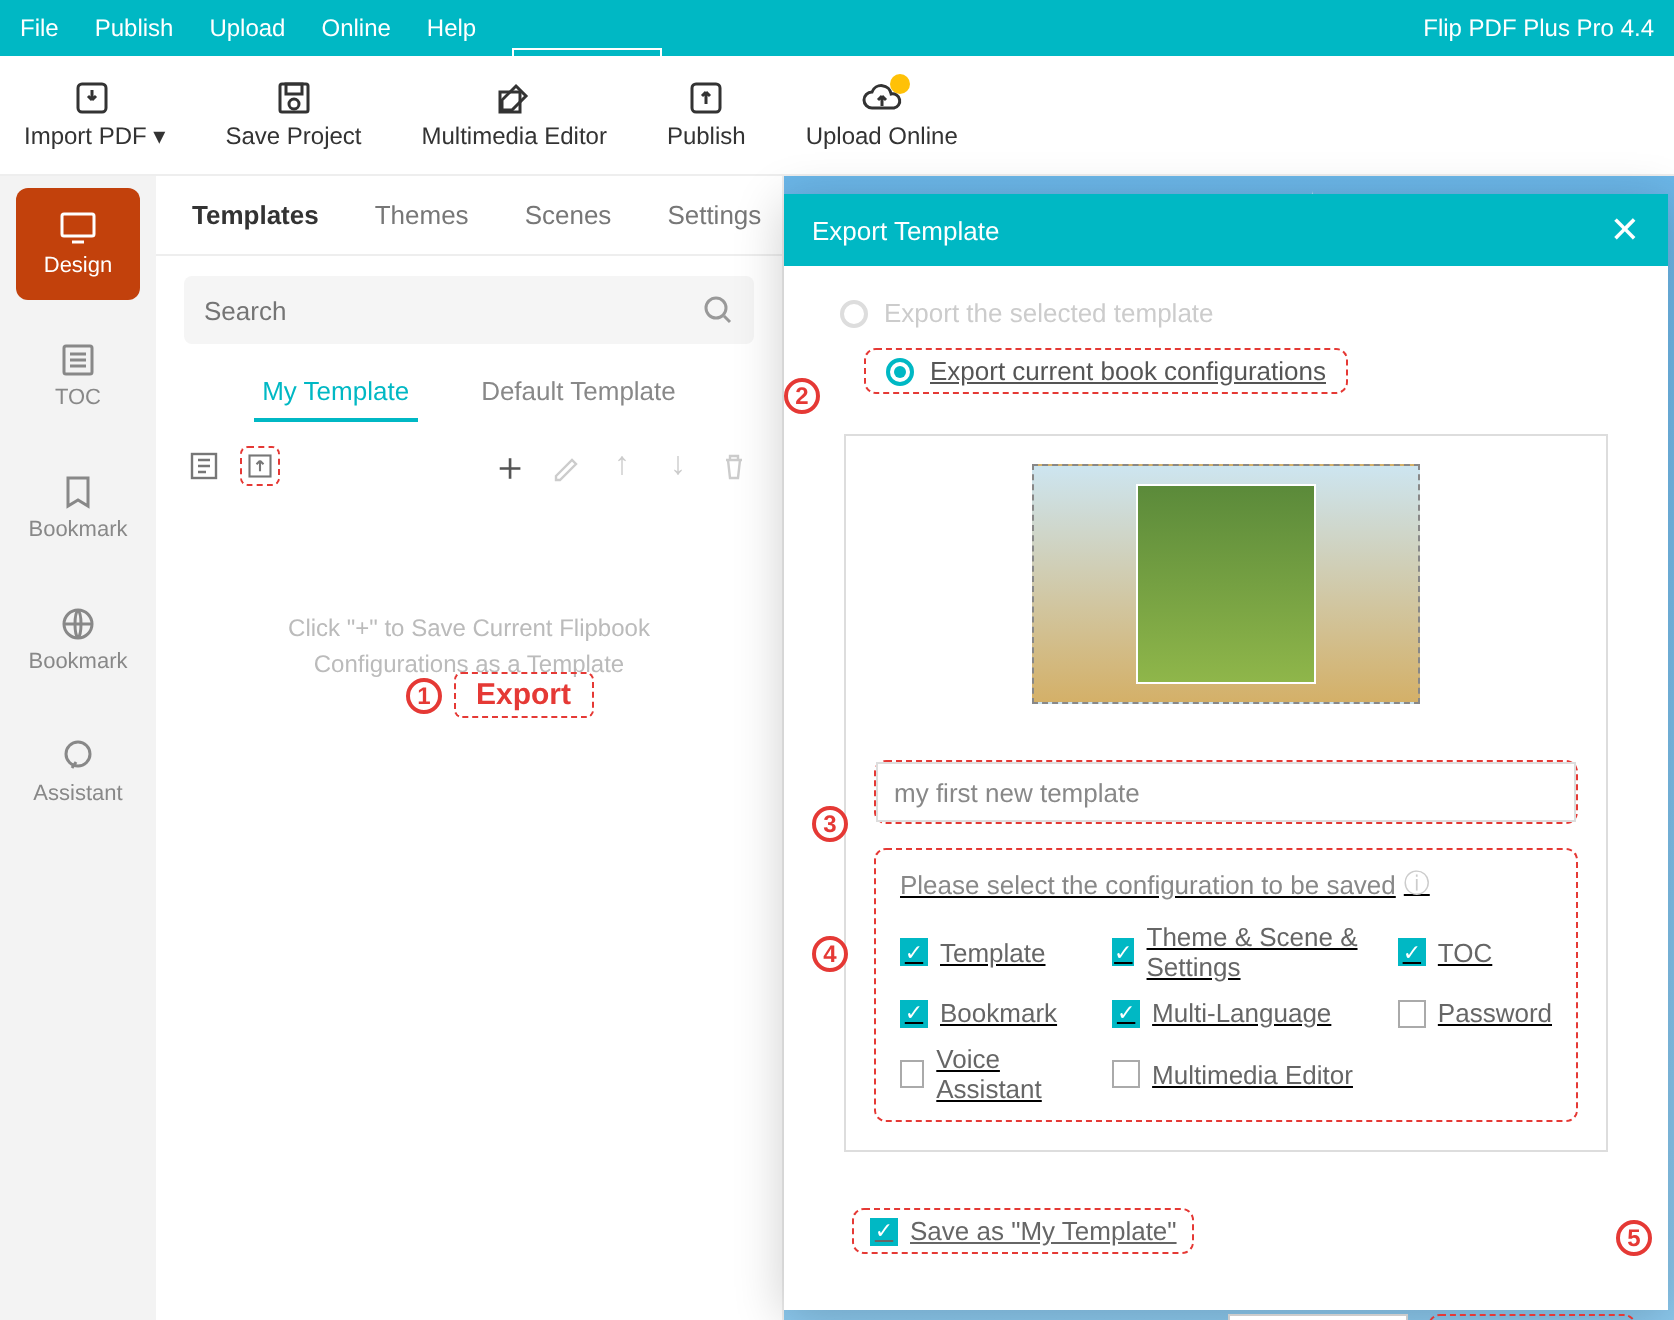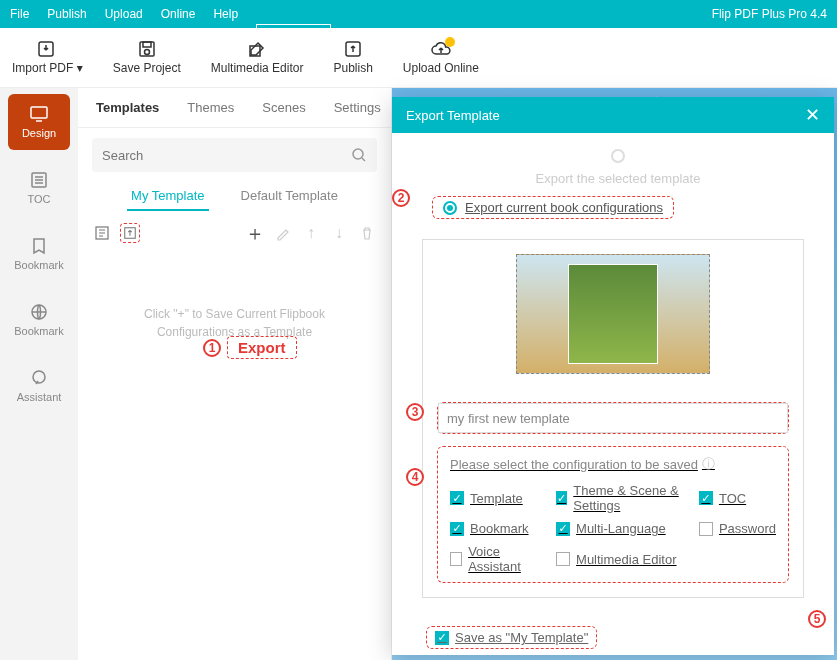--- a/index.html
+++ b/index.html
@@ -49,21 +49,21 @@
 .preview-area { flex: 1; background: linear-gradient(180deg, #6bb6e8 0%, #8cc9ee 100%); position: relative; overflow: hidden; }
 .preview-area .star { position: absolute; color: rgba(255,255,255,0.5); font-size: 10px; }
 
 .modal { position: absolute; top: 97px; left: 392px; width: 442px; height: 558px; background: #fff; box-shadow: 0 4px 24px rgba(0,0,0,0.2); display: flex; flex-direction: column; }
 .modal-header { height: 36px; background: #00b8c4; color: #fff; display: flex; align-items: center; padding: 16px 14px; font-size: 13px; }
 .modal-header .close { margin-left: auto; cursor: pointer; font-size: 18px; }
 
 .modal-body { padding: 16px 18px; flex: 1; position: relative; }
 
 .radio-row { display: flex; align-items: center; gap: 8px; font-size: 13px; color: #888; margin-bottom: 10px; margin-left: 10px; }
-.radio-row.disabled { color: #ccc; flex-direction: column; }
+.radio-row.disabled { color: #ccc; }
 .radio-circle { width: 14px; height: 14px; border: 2px solid #aaa; border-radius: 50%; display: inline-flex; align-items: center; justify-content: center; }
 .radio-row.disabled .radio-circle { border-color: #ddd; }
 .radio-circle.checked::after { content: ''; width: 6px; height: 6px; background: #00b8c4; border-radius: 50%; }
 .radio-circle.checked { border-color: #00b8c4; }
 
 .dashed-red { border: 1.5px dashed #e53935; border-radius: 6px; text-decoration: underline; }
 
 .num-badge { width: 18px; height: 18px; border: 2px solid #e53935; border-radius: 50%; display: flex; align-items: center; justify-content: center; font-size: 12px; color: #e53935; font-weight: bold; position: absolute; }
 
 .preview-box { border: 1px solid #ddd; margin: 10px 12px 6px; padding: 14px; display: flex; flex-direction: column; align-items: center; }

